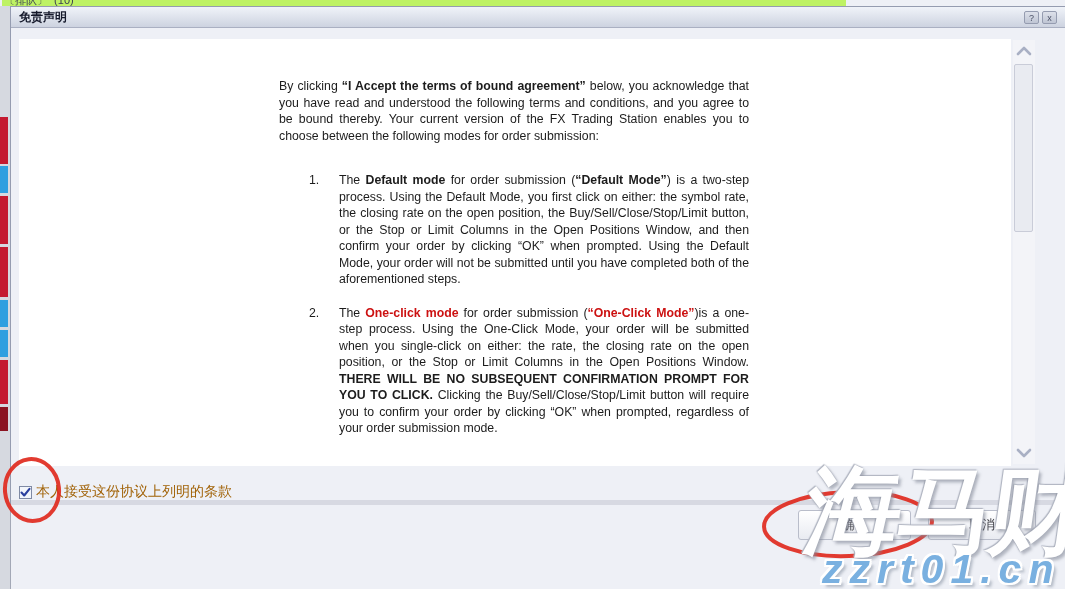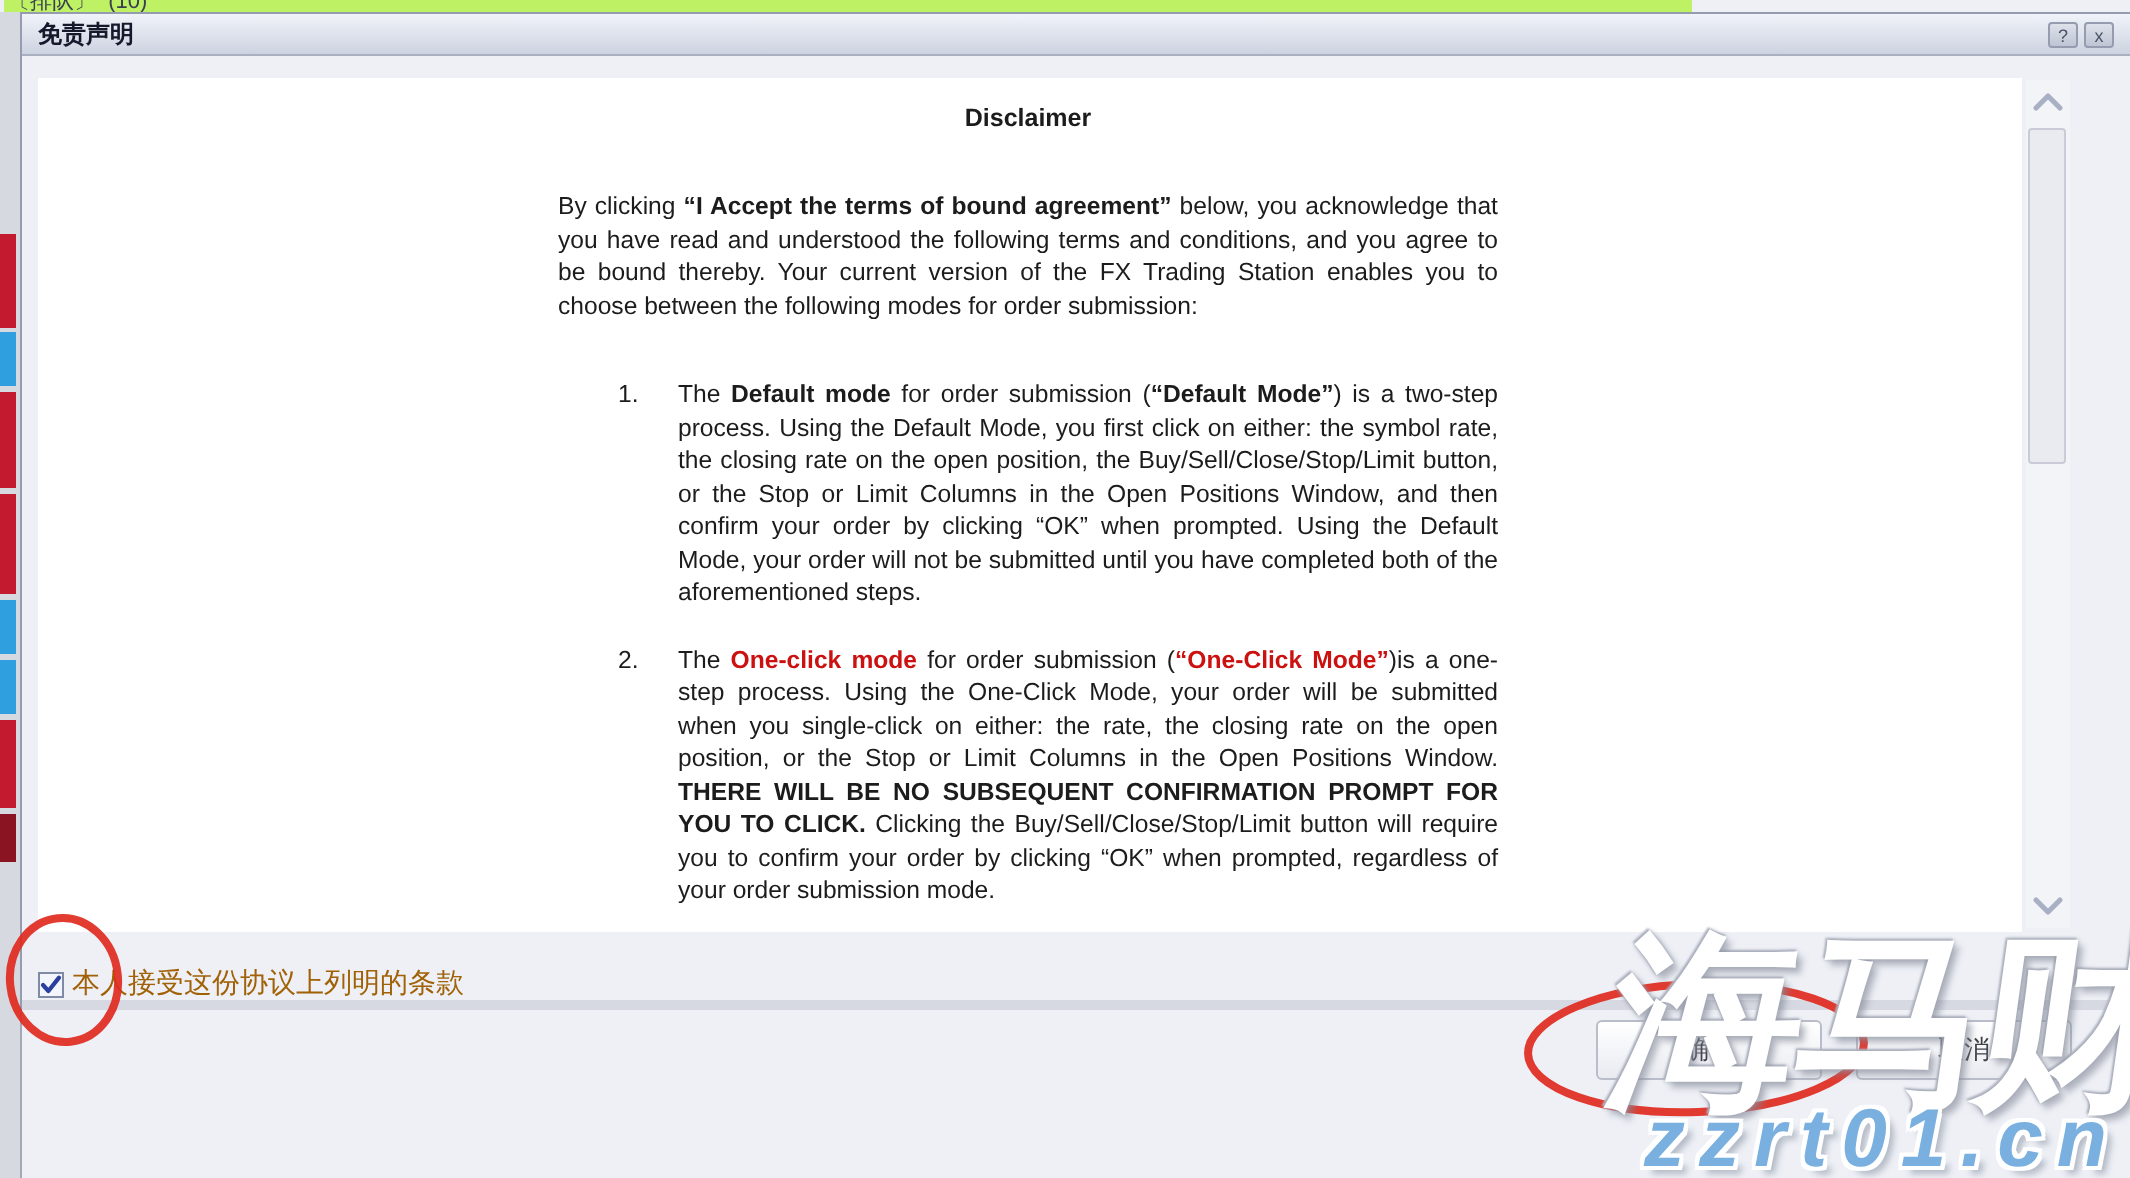--- a/index.html
+++ b/index.html
@@ -78,21 +78,20 @@
   <div class="titlebar">
     <span class="title">免责声明</span>
     <span class="tb-btns">
       <span class="tb-btn">?</span>
       <span class="tb-btn">x</span>
     </span>
   </div>
 
   <div class="content">
     <div class="textcol">
-      <div class="h-center">Disclaimer</div>
       <div class="intro"><span>By clicking </span><span class="seg-b">“I Accept the terms of bound agreement”</span><span> below, you acknowledge that you have read and understood the following terms and conditions, and you agree to be bound thereby. Your current version of the FX Trading Station enables you to choose between the following modes for order submission:</span></div>
       <div class="list-row">
         <span class="num">1.</span>
         <span class="ptext"><span>The </span><span class="seg-b">Default mode</span><span> for order submission (</span><span class="seg-b">“Default Mode”</span><span>) is a two-step process.  Using the Default Mode, you first click on either:  the symbol rate, the closing rate on the open position, the Buy/Sell/Close/Stop/Limit button, or the Stop or Limit Columns in the Open Positions Window, and then confirm your order by clicking “OK” when prompted.  Using the Default Mode, your order will not be submitted until you have completed both of the aforementioned steps.</span></span>
       </div>
       <div class="list-row second">
         <span class="num">2.</span>
         <span class="ptext"><span>The </span><span class="seg-b seg-r" style="color: rgb(204, 17, 17);">One-click mode</span><span> for order submission (</span><span class="seg-b seg-r" style="color: rgb(204, 17, 17);">“One-Click Mode”</span><span>)is a one-step process.  Using the One-Click Mode, your order will be submitted when you single-click on either:  the rate, the closing rate on the open position, or the Stop or Limit Columns in the Open Positions Window.  </span><span class="seg-b">THERE WILL BE NO SUBSEQUENT CONFIRMATION PROMPT FOR YOU TO CLICK.</span><span> Clicking the Buy/Sell/Close/Stop/Limit button will require you to confirm your order by clicking “OK” when prompted, regardless of your order submission mode.</span></span>
       </div>
     </div>

